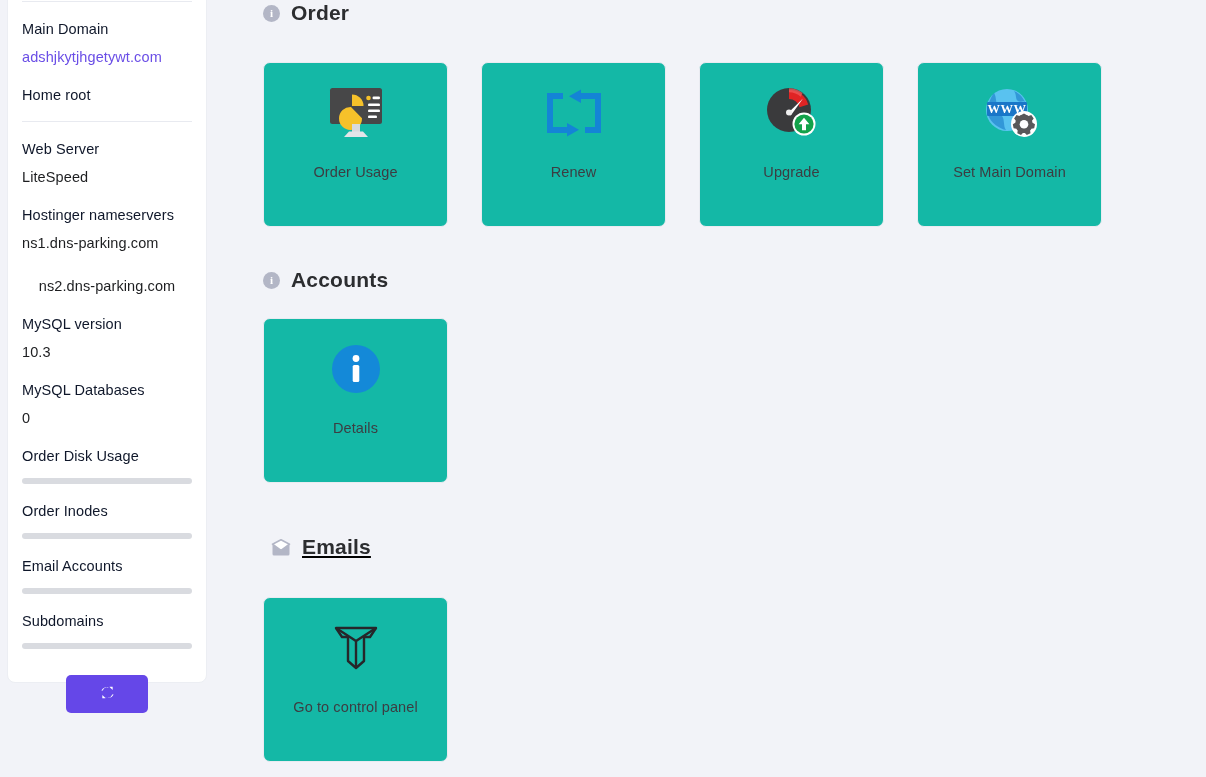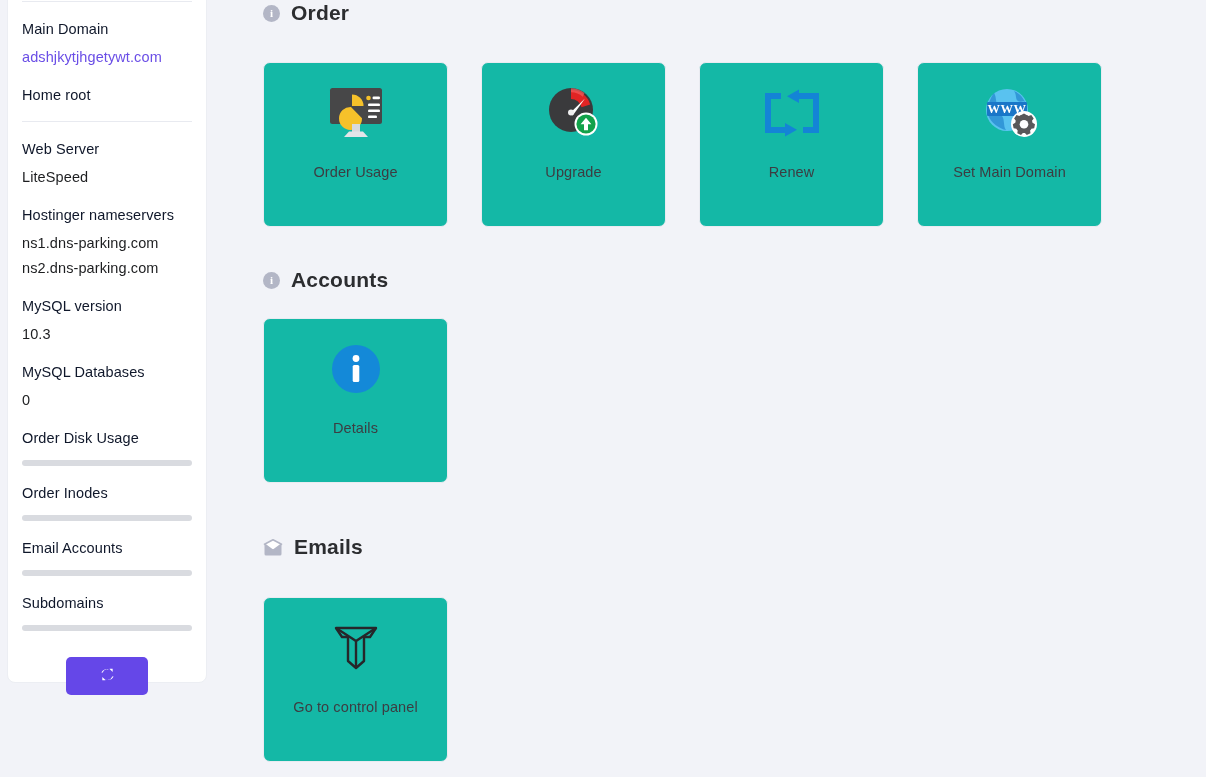--- a/index.html
+++ b/index.html
@@ -24,21 +24,21 @@
   }
   .divider { height: 1px; background: #e8eaf0; margin: 0; }
   .sb-label {
     font-size: 14.5px; color: #0f172a; letter-spacing: .1px;
     margin: 17px 0 0 0; line-height: 20px;
   }
   .sb-value {
     font-size: 14.5px; color: #1d1e20; letter-spacing: .1px;
     margin: 8px 0 0 0; line-height: 21px;
   }
-  .sb-value.small-gap { margin-top: 4px; }
+  .sb-value.small-gap { margin-top: 22px; text-align: center; }
   .sb-link {
     font-size: 14.5px; color: #6a4ee6; letter-spacing: .1px;
     margin: 8px 0 12px 0; line-height: 21px; cursor: pointer; text-decoration: none; display: block;
   }
   .sb-spacer { height: 16px; }
   .progress-track {
     height: 6px; background: #d9dbe0; border-radius: 4px;
     margin-top: 12px; width: 100%;
   }
   .progress-fill { height: 100%; background: #a5a8b3; border-radius: 4px; width: 0%; }
@@ -171,50 +171,50 @@
             <rect x="42" y="29.5" width="9" height="2.6" rx="1.2" fill="#ffffff"></rect>
             <rect x="26" y="38" width="8" height="8" fill="#d8dade"></rect>
             <path d="M18 51 L42 51 L37 45.5 L23 45.5 Z" fill="#e3e5e9"></path>
           </svg>
         </div>
         <div class="tile-label">Order Usage</div>
       </div>
 
       <div class="tile">
         <div class="tile-icon">
+          <svg width="58" height="50" viewBox="0 0 58 50">
+            <g fill="none" stroke="#1484d6" stroke-width="6">
+              <path d="M33 8 L53 8 L53 30"></path>
+              <path d="M25 42 L5 42 L5 20"></path>
+            </g>
+            <path d="M36 1.5 L36 15 L24 8.2 Z" fill="#1484d6"></path>
+            <path d="M22 35 L22 48.5 L34 41.8 Z" fill="#1484d6"></path>
+            <g fill="none" stroke="#1484d6" stroke-width="6">
+              <path d="M5 20 L5 8 L18 8"></path>
+              <path d="M53 30 L53 42 L40 42"></path>
+            </g>
+          </svg>
+        </div>
+        <div class="tile-label">Renew</div>
+      </div>
+
+      <div class="tile">
+        <div class="tile-icon">
           <svg width="58" height="56" viewBox="0 0 58 56">
             <circle cx="26" cy="25" r="22" fill="#3a3a3c"></circle>
             <path d="M26 5 A20 20 0 0 1 45.2 19.5 L36.5 22.2 A11 11 0 0 0 26 14 Z" fill="#e02424"></path>
             <path d="M26 3.2 A21.8 21.8 0 0 1 39.5 8 L37.8 11.8 A17.6 17.6 0 0 0 26 7.2 Z" fill="#f05a5a" opacity="0.75"></path>
             <path d="M24.6 28.4 L40 13.5 L27.8 30.5 Z" fill="#ffffff"></path>
             <circle cx="26" cy="27.5" r="3" fill="#efefef"></circle>
             <circle cx="41" cy="39" r="11.5" fill="#ffffff"></circle>
             <circle cx="41" cy="39" r="9.6" fill="#12a24a"></circle>
             <path d="M41 32.8 L46.4 39.2 L43 39.2 L43 45.3 L39 45.3 L39 39.2 L35.6 39.2 Z" fill="#ffffff"></path>
           </svg>
         </div>
         <div class="tile-label">Upgrade</div>
-      </div>
-
-      <div class="tile">
-        <div class="tile-icon">
-          <svg width="58" height="50" viewBox="0 0 58 50">
-            <g fill="none" stroke="#1484d6" stroke-width="6">
-              <path d="M33 8 L53 8 L53 30"></path>
-              <path d="M25 42 L5 42 L5 20"></path>
-            </g>
-            <path d="M36 1.5 L36 15 L24 8.2 Z" fill="#1484d6"></path>
-            <path d="M22 35 L22 48.5 L34 41.8 Z" fill="#1484d6"></path>
-            <g fill="none" stroke="#1484d6" stroke-width="6">
-              <path d="M5 20 L5 8 L18 8"></path>
-              <path d="M53 30 L53 42 L40 42"></path>
-            </g>
-          </svg>
-        </div>
-        <div class="tile-label">Renew</div>
       </div>
 
       <div class="tile">
         <div class="tile-icon">
           <svg width="58" height="54" viewBox="0 0 58 54">
             <circle cx="26" cy="24" r="21" fill="#59c2f0"></circle>
             <path d="M13 7 C16 12 14 16 17 19 C20 22 18 26 21 30 C24 34 22 40 25 44
                      C19 43 9 37 7 28 C6 21 9 12 13 7 Z" fill="#2b8fd4" opacity="0.85"></path>
             <path d="M33 5 C36 9 34 13 37 15 C40 17 42 14 44 16 C41 10 38 7 33 5 Z" fill="#2b8fd4" opacity="0.85"></path>
             <path d="M38 26 C41 29 40 34 43 36 C45 31 45 27 44 23 C41 23 39 24 38 26 Z" fill="#2b8fd4" opacity="0.85"></path>
@@ -252,21 +252,21 @@
             <circle cx="26" cy="26" r="24" fill="#1489d8"></circle>
             <circle cx="26" cy="15.5" r="3.4" fill="#ffffff"></circle>
             <rect x="22.7" y="22" width="6.6" height="17" rx="1.6" fill="#ffffff"></rect>
           </svg>
         </div>
         <div class="tile-label">Details</div>
       </div>
 
     </div>
 
-    <div class="section-head" style="position:absolute; left:0; top:534px;">
+    <div class="section-head" style="position:absolute; left:8px; top:534px;text-decoration:underline;">
       <span style="display:flex;align-items:center;">
         <svg width="20" height="17" viewBox="0 0 20 17">
           <path d="M1.5 5.2 L10 0.8 L18.5 5.2 L18.5 15 A1.5 1.5 0 0 1 17 16.5
                    L3 16.5 A1.5 1.5 0 0 1 1.5 15 Z" fill="#b3b6c6"></path>
           <path d="M1.5 5.2 L10 11.4 L18.5 5.2 L10 0.8 Z" fill="#ffffff" stroke="#b3b6c6" stroke-width="1.6" stroke-linejoin="round"></path>
         </svg>
       </span>
       <span class="section-title">Emails</span>
     </div>
 

